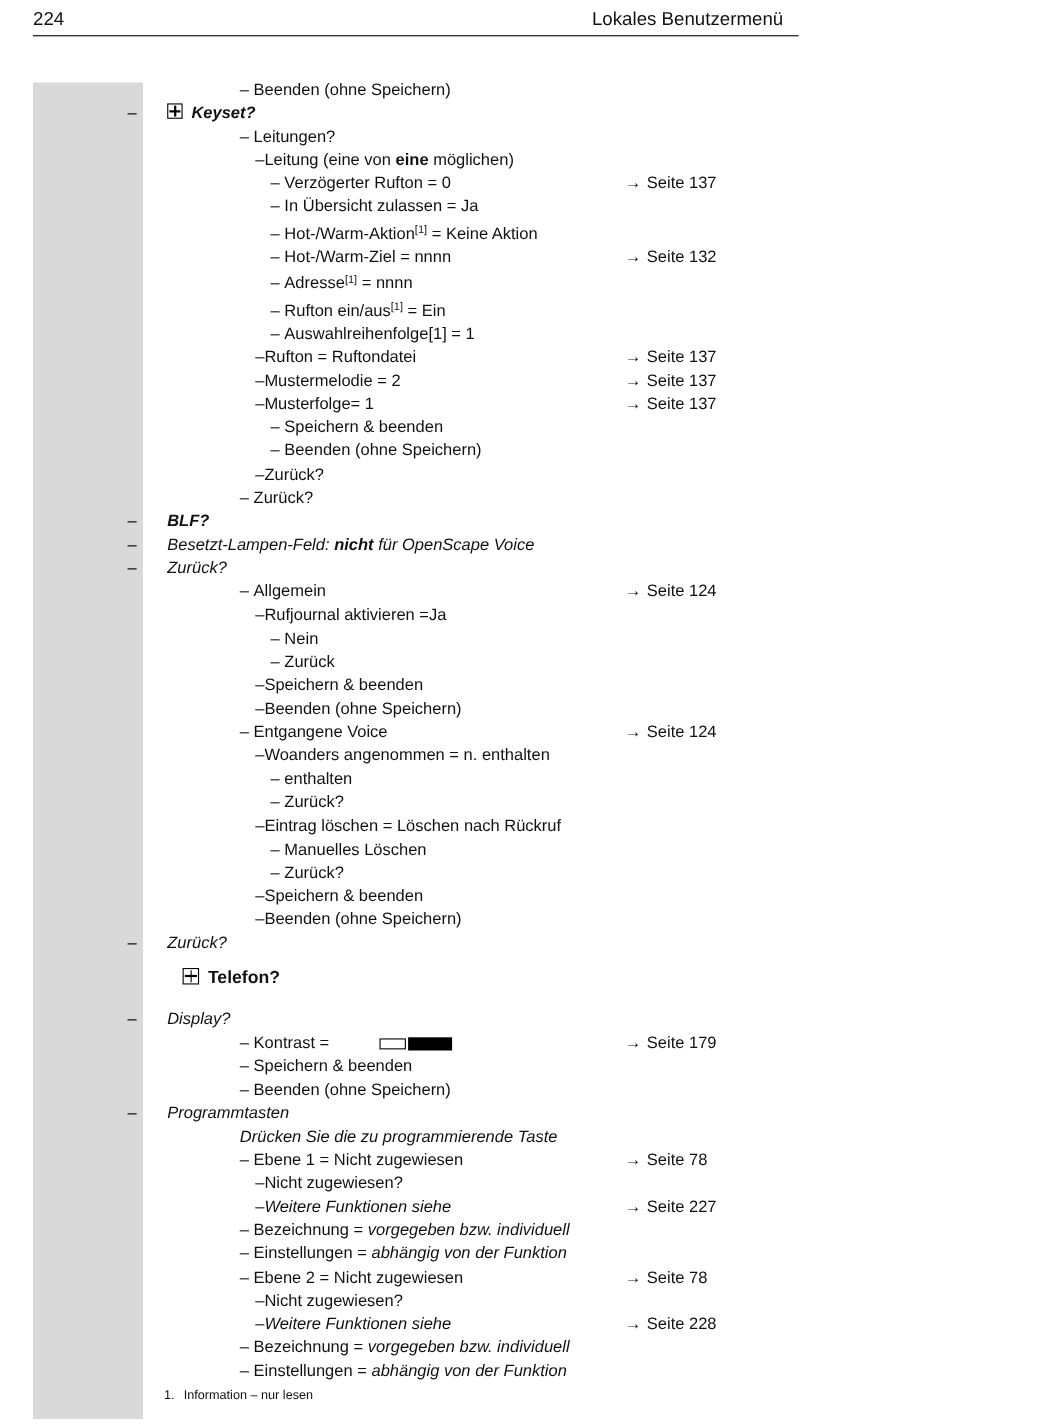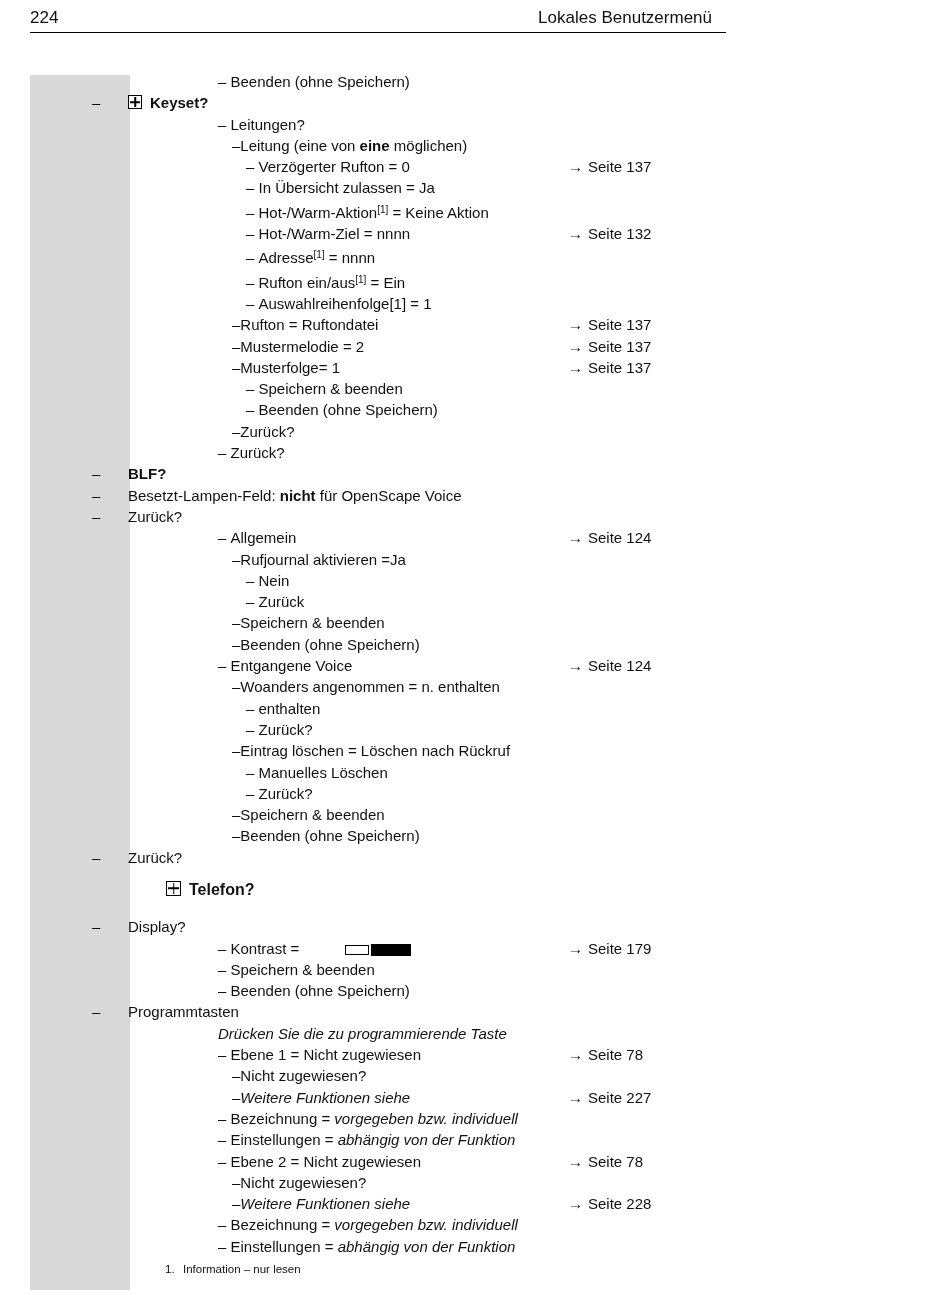--- a/index.html
+++ b/index.html
@@ -10,21 +10,21 @@
   
   .header{position:absolute;top:0;left:30px;right:30px;height:32px;border-bottom:1.6px solid #000;}
   .page-number{position:absolute;left:0;top:8px;font-size:17px;}
   .header-title{position:absolute;right:14px;top:8px;font-size:17px;}
   
   .sidebar{position:absolute;left:30px;top:75px;width:100px;height:1215px;background:#d9d9d9;}
   
   .menu{position:absolute;left:0;top:71px;width:100%;}
   .line{position:relative;line-height:21.3px;min-height:21.3px;font-size:15px;white-space:nowrap;}
   .indent-0{padding-left:166px;}
-  .indent-1{padding-left:92px;}
+  .indent-1{padding-left:116px;font-style:italic;}
   .indent-2{padding-left:218px;}
   .indent-3{padding-left:232px;}
   .indent-4{padding-left:246px;}
   .section-line{margin-top:11px;margin-bottom:16px;}
   .section-line .seg{font-size:16px;}
   .dash-gap{display:inline-block;width:36px;}
   .seg.bold{font-weight:bold;}
   .seg.italic{font-style:italic;}
   .seg.sup{font-size:10px;vertical-align:5px;}
   
@@ -36,21 +36,21 @@
     background:#000;transform:translateY(-50%);}
   .section-line .plus-box{width:13px;height:13px;}
   
   .pageref{position:absolute;left:568px;top:0;}
   .pageref .arrow{margin-right:5px;}
   
   .contrast-bar{display:inline-flex;align-items:center;margin-left:46px;vertical-align:middle;}
   .cb-empty{display:inline-block;width:22px;height:8px;border:1.6px solid #000;background:#fff;}
   .cb-full{display:inline-block;width:40px;height:12px;background:#000;margin-left:2px;}
   
-  .footnote{position:absolute;left:165px;top:1263px;font-size:11.5px;color:#111;}
+  .footnote{position:absolute;left:149px;top:1263px;font-size:11.5px;color:#111;}
   .footnote .fn-marker{display:inline-block;width:18px;}
 </style>
 </head>
 <body>
 
 <div id="document-page">
   <div class="header">
     <span class="page-number">224</span>
     <span class="header-title">Lokales Benutzermenü</span>
   </div>

